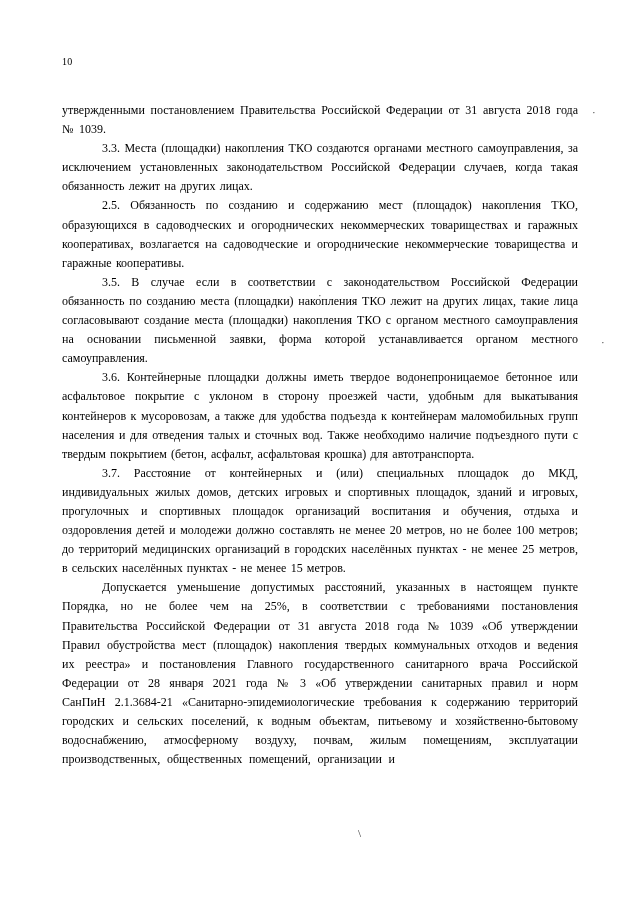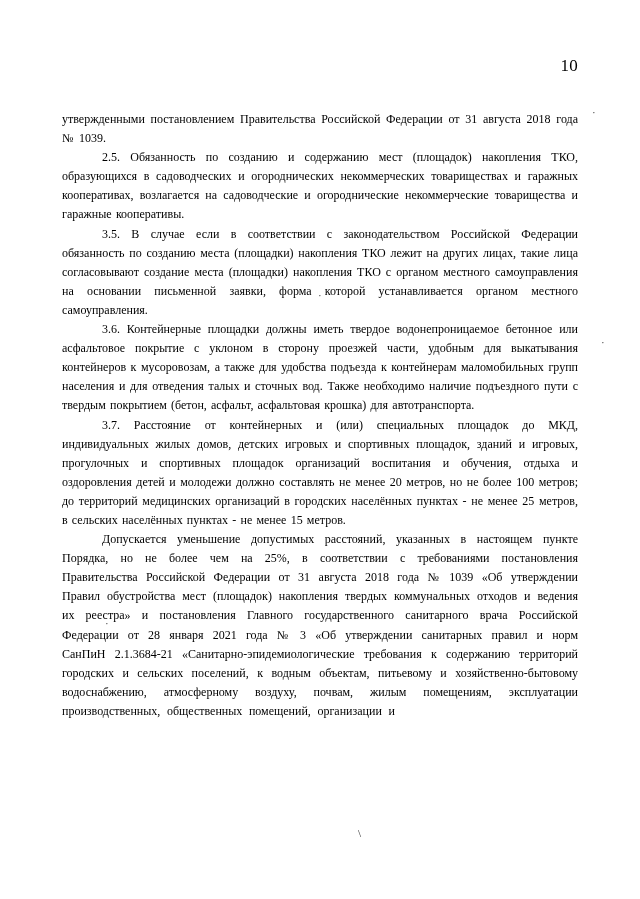--- a/index.html
+++ b/index.html
@@ -16,22 +16,22 @@
     overflow: hidden;
   }
   .page {
     width: 640px;
     height: 899px;
     box-sizing: border-box;
     padding: 56px 62px 40px 62px;
     position: relative;
   }
   .page-number {
-    text-align: right;
-    font-size: 17px;
+    text-align: left;
+    font-size: 10px;
     margin: 0 0 34px 0;
     letter-spacing: 0.2px;
   }
   .doc-body {
     font-size: 12px;
     line-height: 19.1px;
     text-align: justify;
     text-justify: inter-word;
     -webkit-hyphens: none;
     hyphens: none;
@@ -69,20 +69,21 @@
 </style>
 </head>
 <body>
 
 <div class="page">
 
   <div class="page-number">10</div>
 
   <div class="doc-body">
     <p class="noindent sparse-1">утвержденными постановлением Правительства Российской Федерации от 31 августа 2018 года № 1039.</p>
+    <p class="indent sparse-2">3.3. Места (площадки) накопления ТКО создаются органами местного самоуправления, за исключением установленных законодательством Российской Федерации случаев, когда такая обязанность лежит на других лицах.</p>
     <p class="indent sparse-2">2.5. Обязанность по созданию и содержанию мест (площадок) накопления ТКО, образующихся в садоводческих и огороднических некоммерческих товариществах и гаражных кооперативах, возлагается на садоводческие и огороднические некоммерческие товарищества и гаражные кооперативы.</p>
     <p class="indent sparse-2">3.5. В случае если в соответствии с законодательством Российской Федерации обязанность по созданию места (площадки) накопления ТКО лежит на других лицах, такие лица согласовывают создание места (площадки) накопления ТКО с органом местного самоуправления на основании письменной заявки, форма которой устанавливается органом местного самоуправления.</p>
     <p class="indent sparse-2">3.6. Контейнерные площадки должны иметь твердое водонепроницаемое бетонное или асфальтовое покрытие с уклоном в сторону проезжей части, удобным для выкатывания контейнеров к мусоровозам, а также для удобства подъезда к контейнерам маломобильных групп населения и для отведения талых и сточных вод. Также необходимо наличие подъездного пути с твердым покрытием (бетон, асфальт, асфальтовая крошка) для автотранспорта.</p>
     <p class="indent sparse-2">3.7. Расстояние от контейнерных и (или) специальных площадок до МКД, индивидуальных жилых домов, детских игровых и спортивных площадок, зданий и игровых, прогулочных и спортивных площадок организаций воспитания и обучения, отдыха и оздоровления детей и молодежи должно составлять не менее 20 метров, но не более 100 метров; до территорий медицинских организаций в городских населённых пунктах - не менее 25 метров, в сельских населённых пунктах - не менее 15 метров.</p>
     <p class="indent sparse-3">Допускается уменьшение допустимых расстояний, указанных в настоящем пункте Порядка, но не более чем на 25%, в соответствии с требованиями постановления Правительства Российской Федерации от 31 августа 2018 года № 1039 «Об утверждении Правил обустройства мест (площадок) накопления твердых коммунальных отходов и ведения их реестра» и постановления Главного государственного санитарного врача Российской Федерации от 28 января 2021 года № 3 «Об утверждении санитарных правил и норм СанПиН 2.1.3684-21 «Санитарно-эпидемиологические требования к содержанию территорий городских и сельских поселений, к водным объектам, питьевому и хозяйственно-бытовому водоснабжению, атмосферному воздуху, почвам, жилым помещениям, эксплуатации производственных, общественных помещений, организации и</p>
   </div>
 
   <span class="stray-mark mark-a">·</span>
   <span class="stray-mark mark-b">·</span>
   <span class="stray-mark mark-c">·</span>

